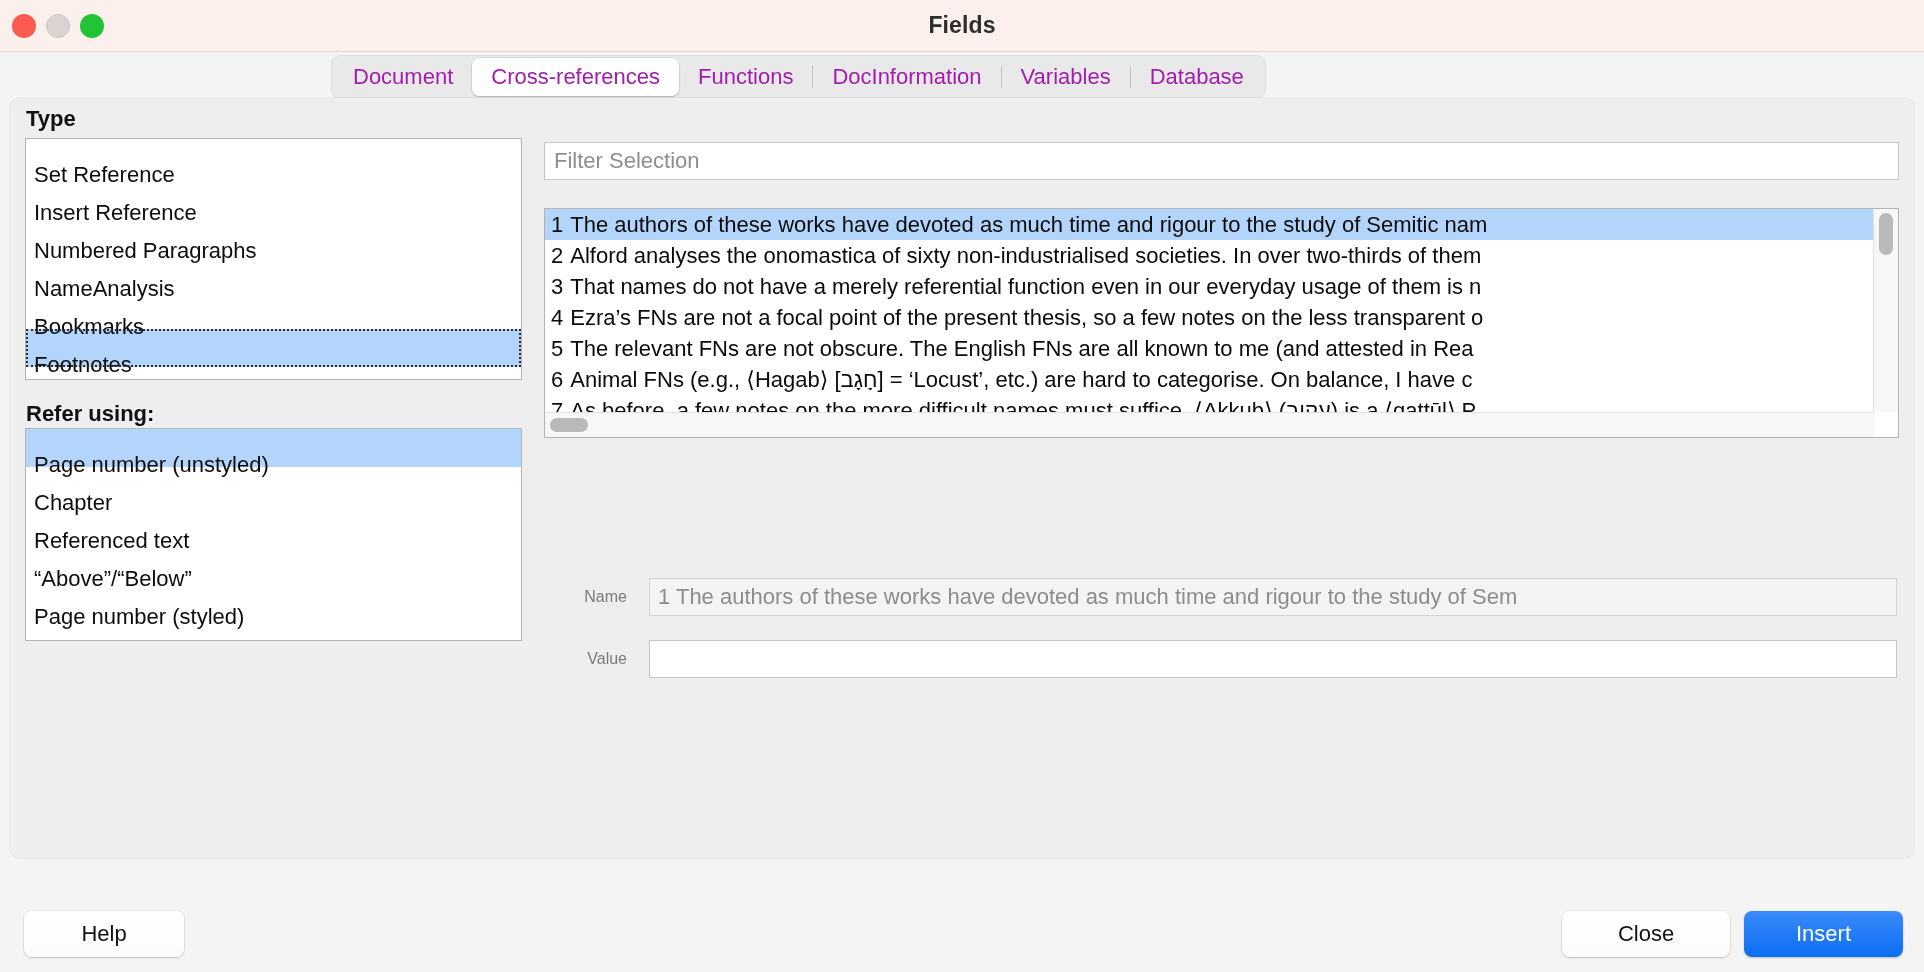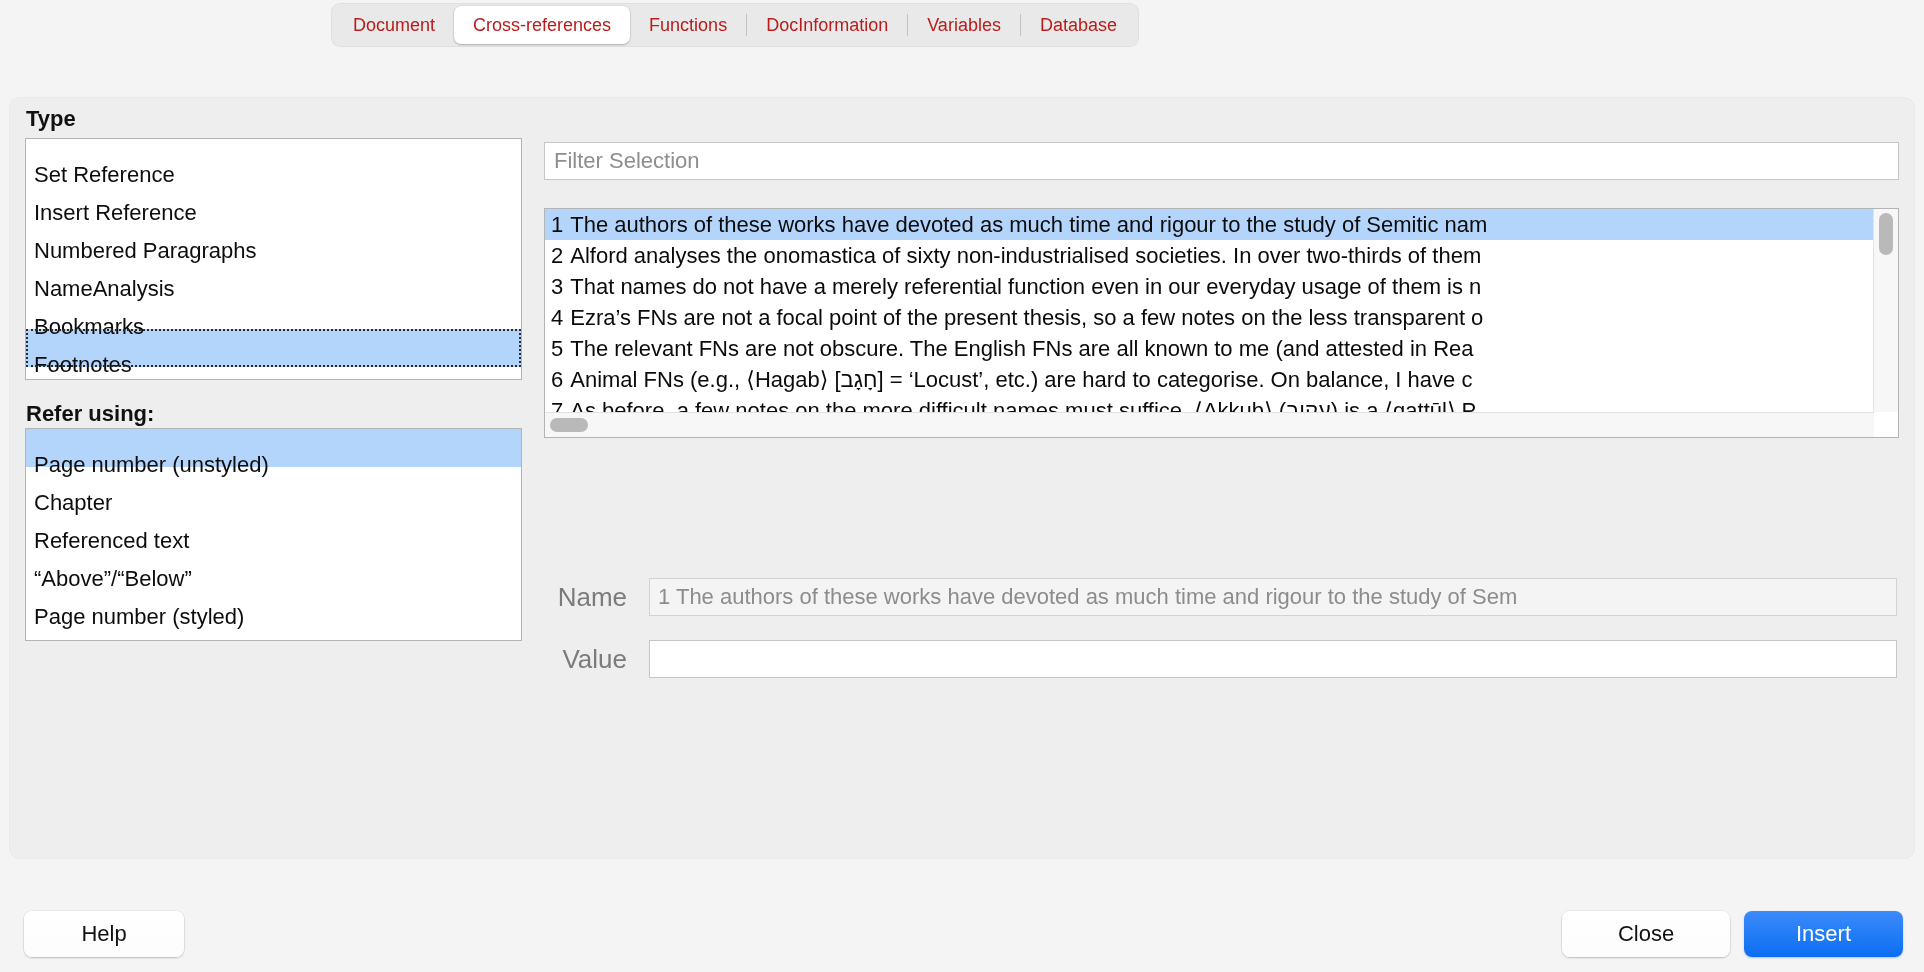--- a/index.html
+++ b/index.html
@@ -75,22 +75,22 @@
     align-items: center;
     padding: 0 3px;
     box-sizing: border-box;
     box-shadow: inset 0 0 0 1px rgba(0,0,0,0.04);
   }
   .seg-tab {
     position: relative;
     height: 38px;
     line-height: 38px;
     padding: 0 19px;
-    font-size: 18px;
-    color: #b91c1c;
+    font-size: 22px;
+    color: #a21caf;
     border-radius: 7px;
     white-space: nowrap;
     cursor: default;
   }
   .seg-tab.active {
     background: #ffffff;
     box-shadow: 0 1px 2px rgba(0,0,0,0.22), 0 0 0 0.5px rgba(0,0,0,0.08);
   }
   .seg-sep {
     width: 1px;
@@ -240,21 +240,21 @@
   
   .field-row {
     position: absolute;
     display: flex;
     align-items: center;
   }
   .field-label {
     width: 92px;
     text-align: right;
     margin-right: 22px;
-    font-size: 26px;
+    font-size: 16px;
     color: #7b7b7b;
   }
   .field-input {
     height: 38px;
     background: #ffffff;
     border: 1px solid #c6c6c6;
     box-sizing: border-box;
     font-family: "Liberation Sans", sans-serif;
     font-size: 22px;
     color: #1a1a1a;
@@ -296,20 +296,28 @@
   }
   #help-button   { left: 24px;   top: 911px; width: 160px; }
   #close-button  { left: 1562px; top: 911px; width: 168px; }
   #insert-button { left: 1744px; top: 911px; width: 159px; }
 </style>
 </head>
 <body>
 
 <div class="window">
 
+  <div class="titlebar">
+    <div class="traffic">
+      <span class="light close"></span>
+      <span class="light min"></span>
+      <span class="light max"></span>
+    </div>
+    <div class="win-title">Fields</div>
+  </div>
 
   <div class="tabstrip">
     <div class="segmented" id="segmented">
         <div class="seg-tab">Document</div>
         <div class="seg-tab active">Cross-references</div>
         <div class="seg-tab">Functions</div>
         <div class="seg-sep"></div>
         <div class="seg-tab">DocInformation</div>
         <div class="seg-sep"></div>
         <div class="seg-tab">Variables</div>

